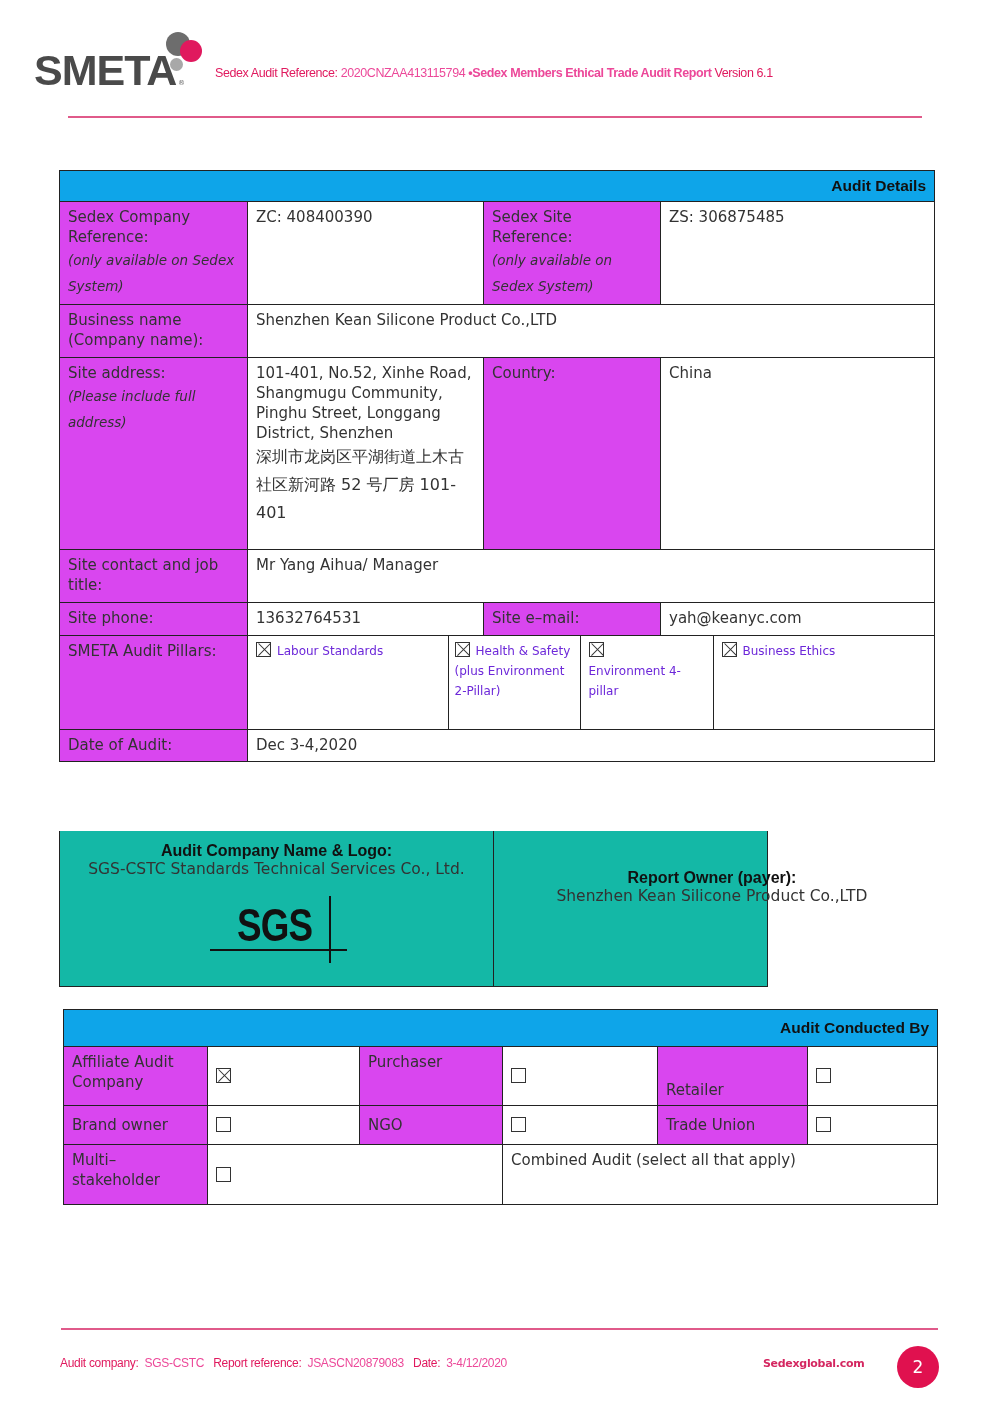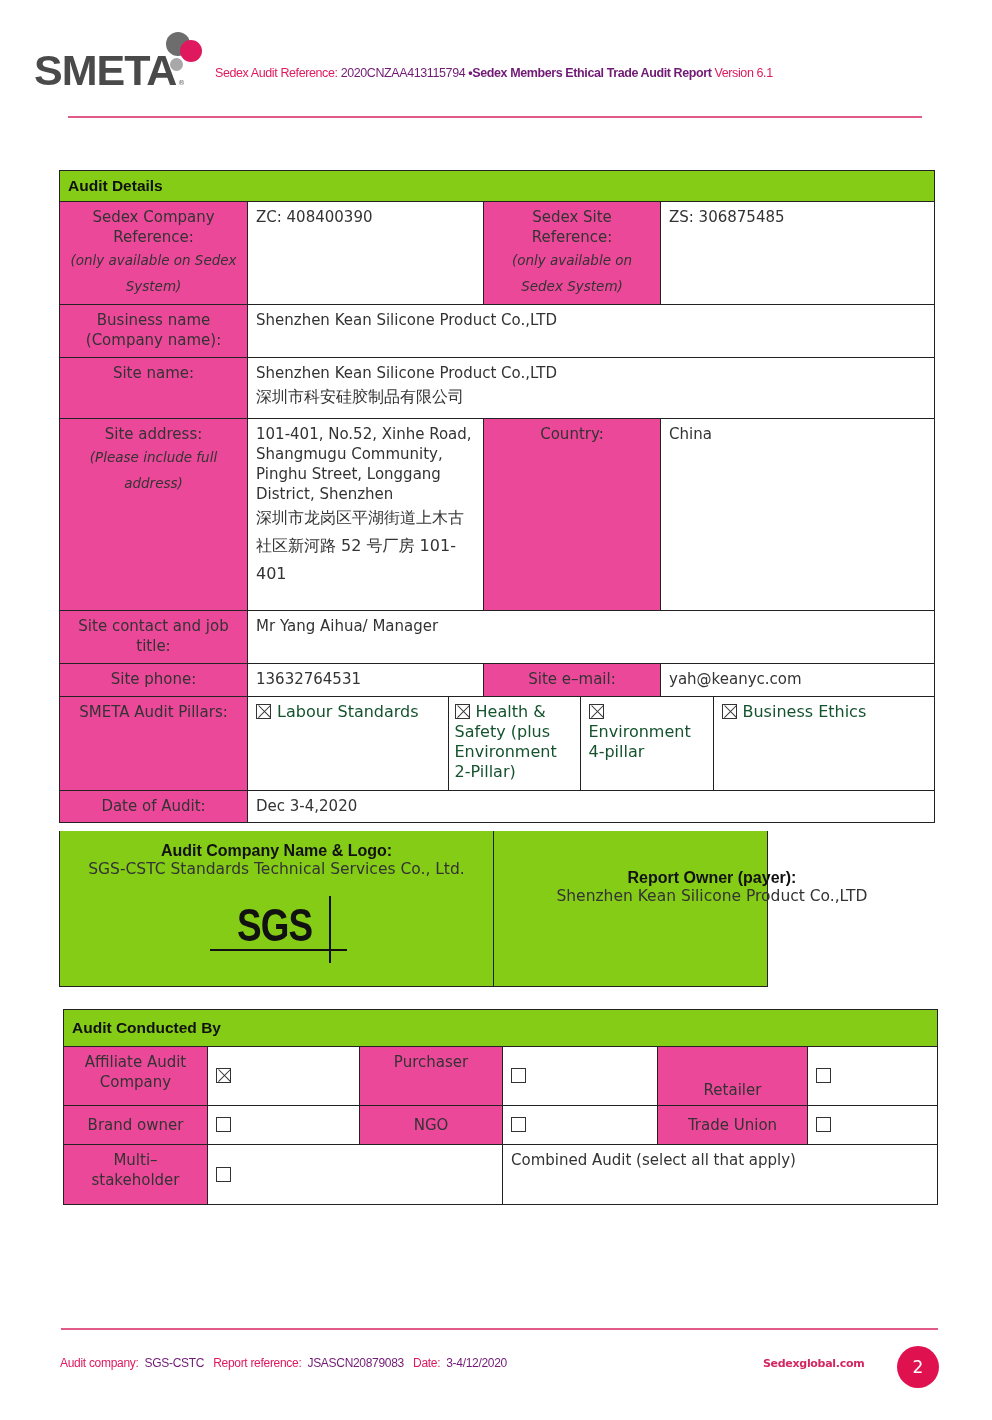--- a/index.html
+++ b/index.html
@@ -6,36 +6,36 @@
   html, body { width: 992px; height: 1420px; background: #ffffff; overflow: hidden; }
   body { position: relative; font-family: "DejaVu Sans", sans-serif; color: #222; }
 
   .header { position: absolute; left: 0; top: 0; width: 992px; height: 130px; }
   .logo { position: absolute; left: 34px; top: 32px; width: 175px; height: 62px; }
   .logo-text { position: absolute; left: 0; top: 14px; font-family: "Liberation Sans", sans-serif; font-weight: bold; font-size: 43px; letter-spacing: -1px; color: #4a4a4a; }
   .logo-dot { position: absolute; border-radius: 50%; }
   .logo-reg { position: absolute; left: 144px; top: 47px; font-size: 7px; color: #666; }
   .header-line { position: absolute; left: 215px; top: 66px; font-family: "Liberation Sans", sans-serif; font-size: 12.5px; letter-spacing: -0.4px; white-space: nowrap; }
   .pink { color: #e0195e; }
-  .dark { color: #701a75; }
+  .dark { color: #ec4899; }
   .bold { font-weight: bold; }
   .rule { position: absolute; height: 2px; background: #e05a8a; }
 
   table.grid { position: absolute; border-collapse: collapse; table-layout: fixed; font-family: "DejaVu Sans", sans-serif; font-size: 15px; color: #333; }
   table.grid td { border: 1.5px solid #222; vertical-align: top; padding: 5px 8px; line-height: 20px; }
-  td.lbl { background: #ec4899; text-align: center; }
-  td.hdr { background: #84cc16; font-family: "Liberation Sans", sans-serif; font-weight: bold; text-align: left; font-size: 15.5px; color: #111; padding: 6px; }
+  td.lbl { background: #d946ef; }
+  td.hdr { background: #0ea5e9; font-family: "Liberation Sans", sans-serif; font-weight: bold; text-align: right; font-size: 15.5px; color: #111; padding: 6px; }
   .ital { font-style: italic; font-size: 13.5px; line-height: 26px; display: block; }
   .cn { display: block; line-height: 28px; font-size: 16px; }
   .cb { display: inline-block; width: 15px; height: 15px; border: 1.3px solid #333; position: relative; vertical-align: -2px; margin-right: 6px; }
   .cb.checked::before, .cb.checked::after { content: ""; position: absolute; left: -1px; top: 6px; width: 17px; height: 1.2px; background: #333; }
   .cb.checked::before { transform: rotate(45deg); }
   .cb.checked::after { transform: rotate(-45deg); }
 
-  .company-box { position: absolute; left: 59px; top: 831px; width: 709px; height: 156px; background: #84cc16; border: 1.5px solid #222; border-top: none; }
+  .company-box { position: absolute; left: 59px; top: 831px; width: 709px; height: 156px; background: #14b8a6; border: 1.5px solid #222; border-top: none; }
   .company-left { position: absolute; left: 0; top: 0; width: 434px; height: 155px; border-right: 1.5px solid #222; text-align: center; }
   .company-right { position: absolute; left: 434px; top: 0; width: 436px; height: 155px; text-align: center; }
   .box-title { font-family: "Liberation Sans", sans-serif; font-weight: bold; font-size: 16px; color: #111; }
   .box-value { font-size: 15.5px; color: #333; }
   .sgs-logo { position: absolute; left: 150px; top: 65px; width: 140px; height: 70px; }
   .sgs-text { position: absolute; left: 27px; top: 2px; font-family: "Liberation Sans", sans-serif; font-weight: bold; font-size: 46px; transform: scaleX(0.8); transform-origin: left; color: #111; letter-spacing: -1px; }
   .sgs-hline { position: absolute; left: 0; top: 53px; width: 137px; height: 2px; background: #111; }
   .sgs-vline { position: absolute; left: 119px; top: 0; width: 2px; height: 67px; background: #111; }
 
   .footer-line { position: absolute; left: 60px; top: 1356px; font-family: "Liberation Sans", sans-serif; font-size: 12px; letter-spacing: -0.3px; white-space: nowrap; }
@@ -83,27 +83,20 @@
     <td class="lbl">
       <span>Sedex Site Reference:</span>
       <span class="ital">(only available on Sedex System)</span>
     </td>
     <td>ZS: 306875485</td>
   </tr>
   <tr style="height:53px">
     <td class="lbl">Business name (Company name):</td>
     <td colspan="3">Shenzhen Kean Silicone Product Co.,LTD</td>
   </tr>
-  <tr style="height:61px">
-    <td class="lbl">Site name:</td>
-    <td colspan="3">
-      <span>Shenzhen Kean Silicone Product Co.,LTD</span>
-      <span class="cn">深圳市科安硅胶制品有限公司</span>
-    </td>
-  </tr>
   <tr style="height:192px">
     <td class="lbl">
       <span>Site address:</span>
       <span class="ital">(Please include full address)</span>
     </td>
     <td>
       <span>101-401, No.52, Xinhe Road, Shangmugu Community, Pinghu Street, Longgang District, Shenzhen</span>
       <span class="cn">深圳市龙岗区平湖街道上木古社区新河路 52 号厂房 101-401</span>
     </td>
     <td class="lbl">Country:</td>
@@ -115,21 +108,21 @@
   </tr>
   <tr style="height:33px">
     <td class="lbl">Site phone:</td>
     <td>13632764531</td>
     <td class="lbl">Site e–mail:</td>
     <td>yah@keanyc.com</td>
   </tr>
   <tr style="height:93px">
     <td class="lbl">SMETA Audit Pillars:</td>
     <td colspan="3" style="padding:0;">
-      <table style="width:100%;height:93px;border-collapse:collapse;table-layout:fixed;font-size:16px;color:#14532d;">
+      <table style="width:100%;height:93px;border-collapse:collapse;table-layout:fixed;font-size:12px;color:#6d28d9;">
         <colgroup>
               <col style="width:200px">
               <col style="width:132px">
               <col style="width:133px">
               <col>
             </colgroup>
         <tbody>
               <tr>
           <td style="border:none;border-right:1.5px solid #222;padding:5px 8px;">
             <span class="cb checked"></span><span>Labour Standards</span>

